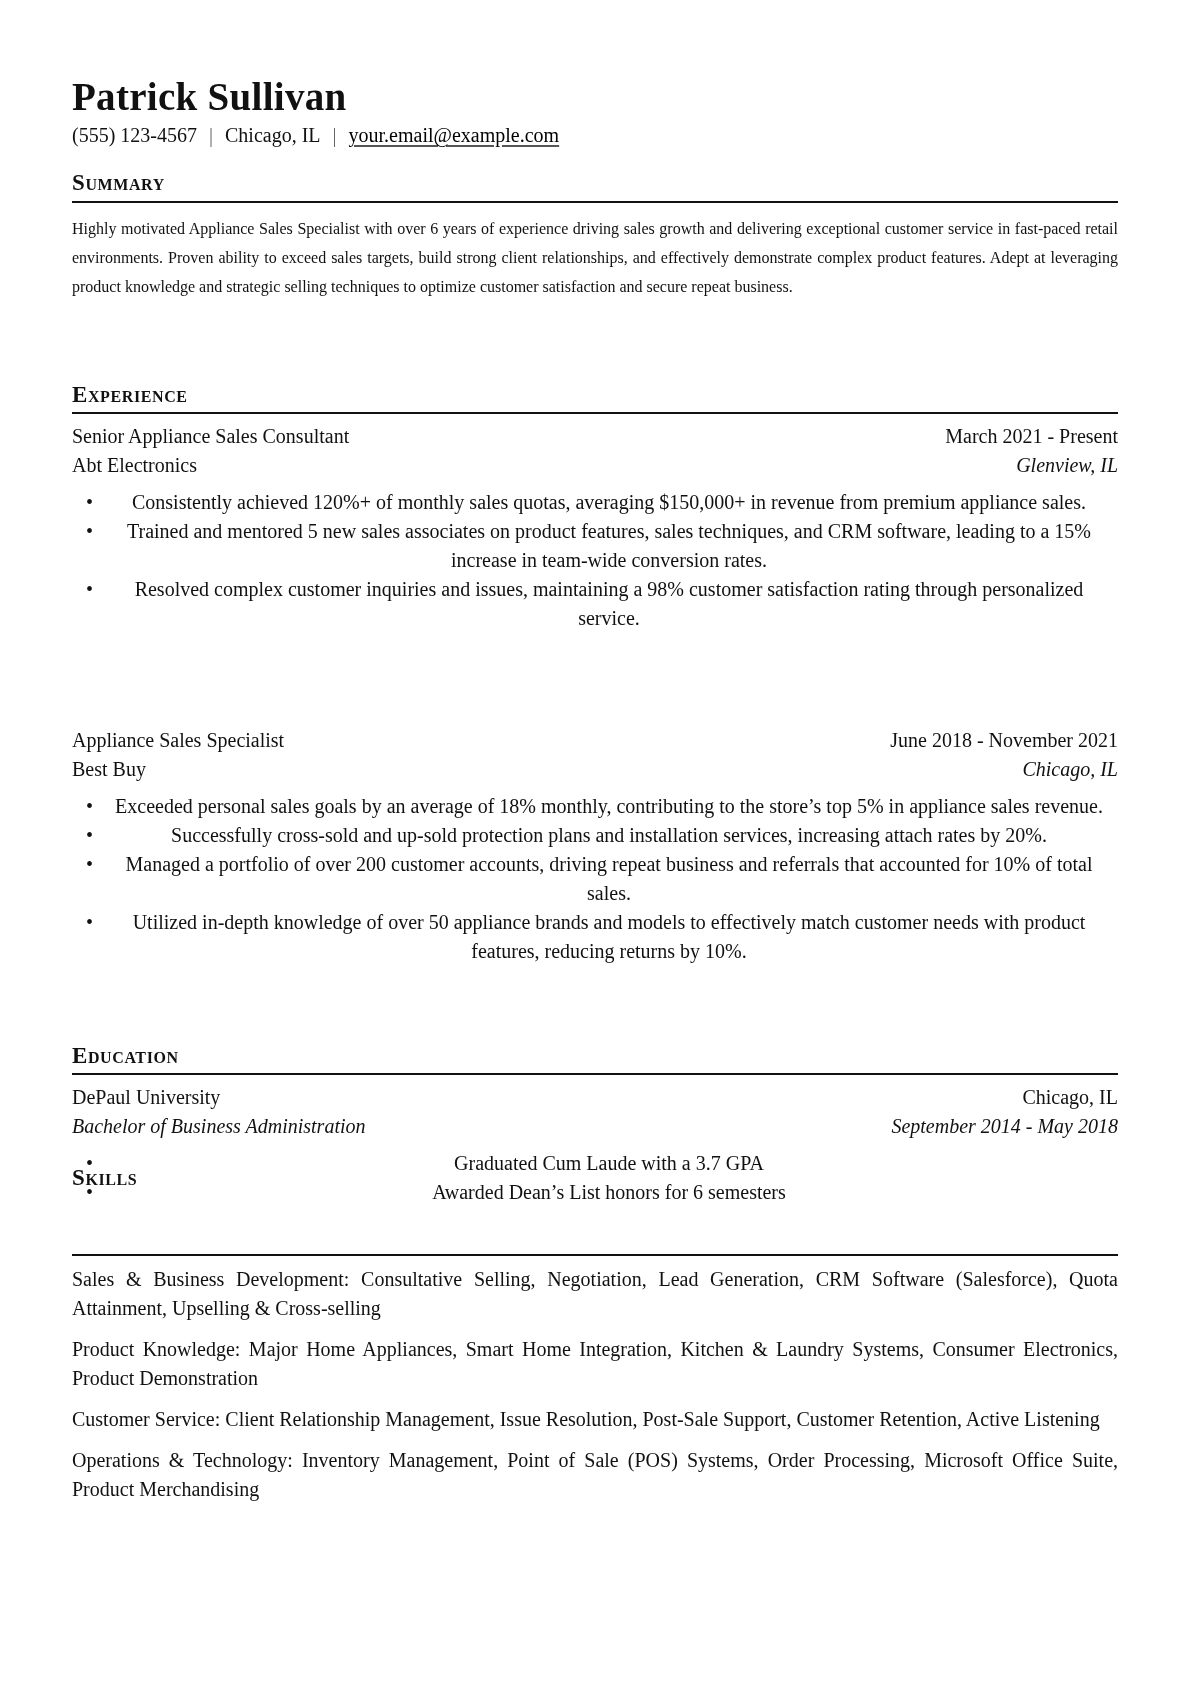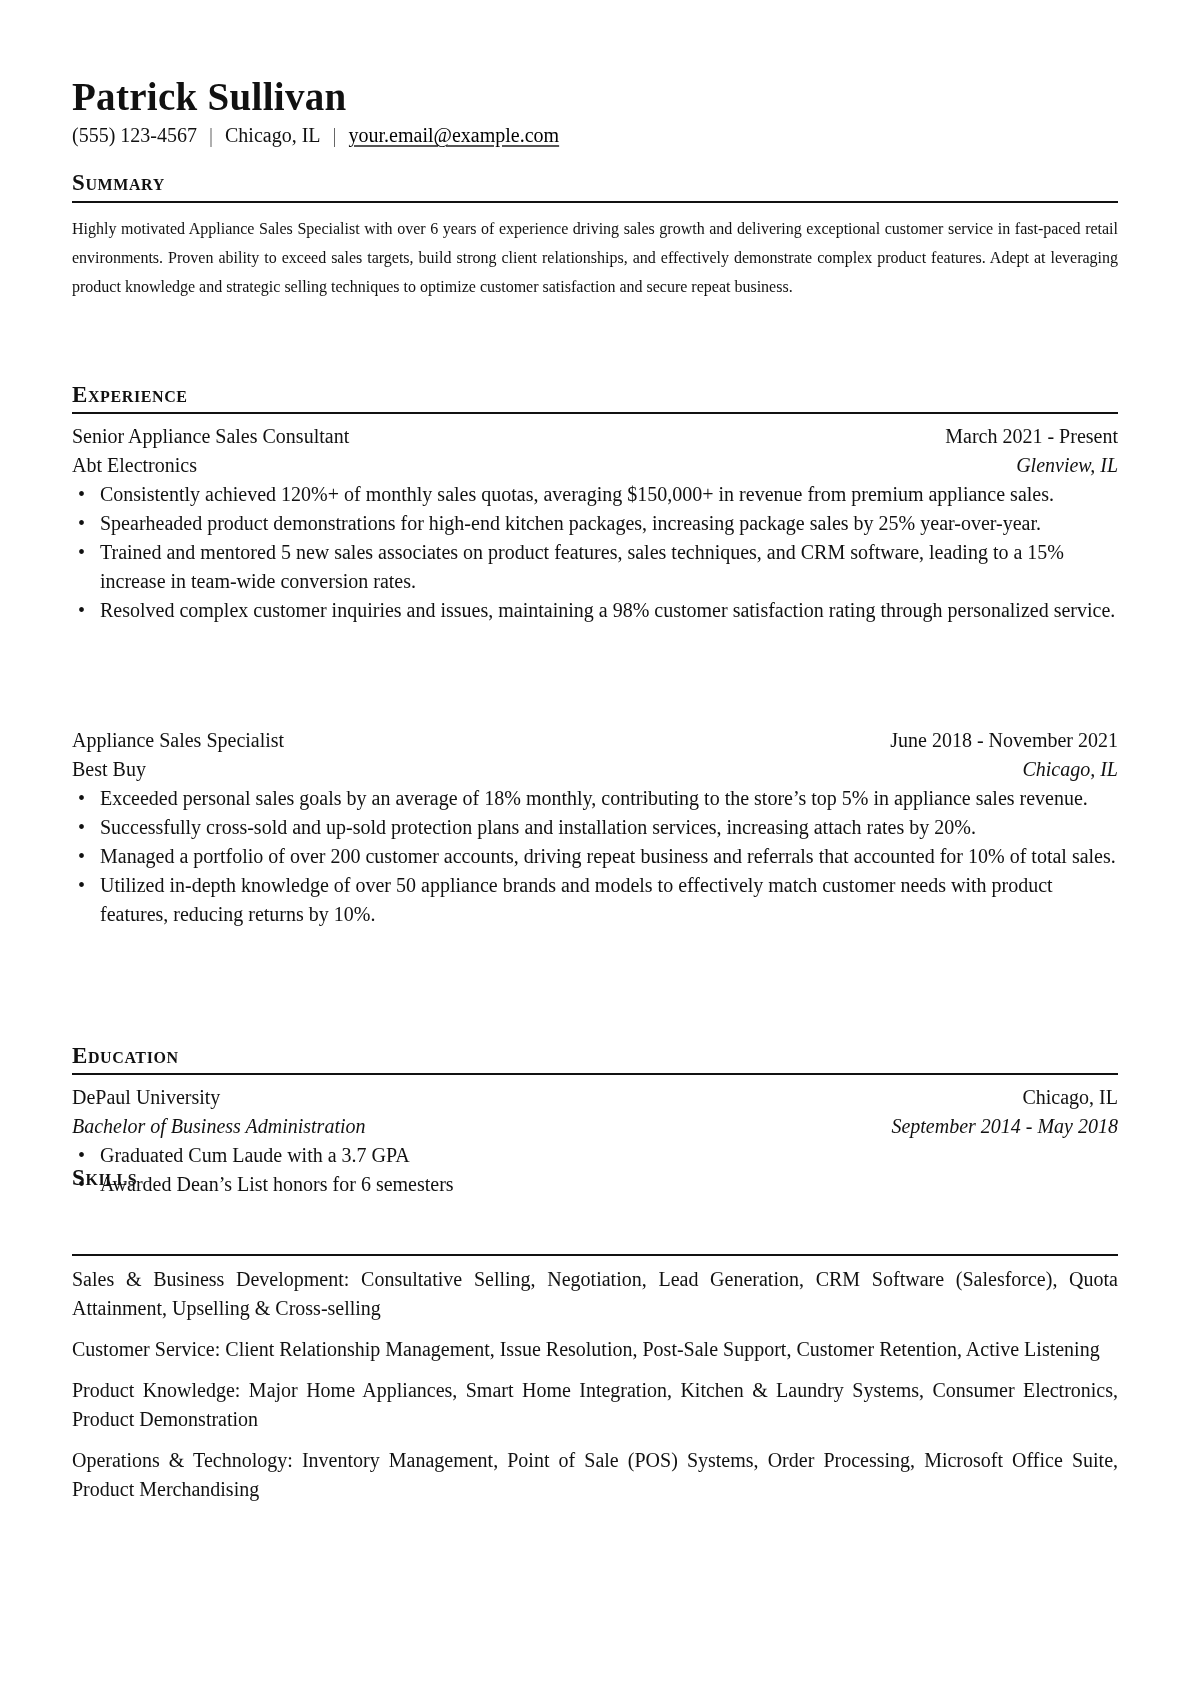--- a/index.html
+++ b/index.html
@@ -10,21 +10,21 @@
   .name { font-size: 39px; font-weight: bold; letter-spacing: 0.3px; line-height: 1; }
   .contact { font-size: 20px; line-height: 1; white-space: nowrap; }
   .contact .sep { color: #666; margin: 0 12px; }
   .contact .email { color: #000000; text-decoration: underline; text-decoration-color: #555; text-underline-offset: 3px; }
   .sec-head { font-size: 23px; font-weight: bold; font-variant: small-caps; letter-spacing: 0.6px; line-height: 1; }
   .rule { height: 2px; background: #111; }
   .para { font-size: 16px; line-height: 29px; text-align: justify; hyphens: auto; }
   .row { display: flex; justify-content: space-between; font-size: 20px; line-height: 29px; }
   .b { font-weight: normal; }
   .i { font-style: italic; }
-  ul.bl { list-style: none; margin: 0; padding: 0; }
+  ul.bl { list-style: none; margin: 8px; padding: 0; text-align: center; }
   ul.bl li { position: relative; padding-left: 28px; font-size: 20px; line-height: 29px; }
   ul.bl li::before { content: "\2022"; position: absolute; left: 6px; top: 0; }
   .skill { font-size: 20px; line-height: 29px; margin-bottom: 12px; text-align: justify; }
 </style>
 </head>
 <body>
 
 <div class="page">
 
   <div class="abs name" style="top:77px;">Patrick Sullivan</div>
@@ -43,21 +43,20 @@
     <div class="row">
       <span class="b">Senior Appliance Sales Consultant</span>
       <span>March 2021 - Present</span>
     </div>
     <div class="row">
       <span>Abt Electronics</span>
       <span class="i">Glenview, IL</span>
     </div>
     <ul class="bl">
       <li>Consistently achieved 120%+ of monthly sales quotas, averaging $150,000+ in revenue from premium appliance sales.</li>
-      <li>Spearheaded product demonstrations for high-end kitchen packages, increasing package sales by 25% year-over-year.</li>
       <li>Trained and mentored 5 new sales associates on product features, sales techniques, and CRM software, leading to a 15% increase in team-wide conversion rates.</li>
       <li>Resolved complex customer inquiries and issues, maintaining a 98% customer satisfaction rating through personalized service.</li>
     </ul>
   </div>
 
   <div class="abs" style="top:726px;">
     <div class="row">
       <span class="b">Appliance Sales Specialist</span>
       <span>June 2018 - November 2021</span>
     </div>
@@ -87,18 +86,18 @@
     <ul class="bl">
       <li>Graduated Cum Laude with a 3.7 GPA</li>
       <li>Awarded Dean’s List honors for 6 semesters</li>
     </ul>
   </div>
 
   <div class="abs sec-head" style="top:1166px;">Skills</div>
   <div class="abs rule" style="top:1254px;"></div>
   <div class="abs" style="top:1265px;">
     <div class="skill"><span class="b">Sales &amp; Business Development:</span> <span>Consultative Selling, Negotiation, Lead Generation, CRM Software (Salesforce), Quota Attainment, Upselling &amp; Cross-selling</span></div>
+    <div class="skill"><span class="b">Product Knowledge:</span> <span>Major Home Appliances, Smart Home Integration, Kitchen &amp; Laundry Systems, Consumer Electronics, Product Demonstration</span></div>
     <div class="skill"><span class="b">Customer Service:</span> <span>Client Relationship Management, Issue Resolution, Post-Sale Support, Customer Retention, Active Listening</span></div>
-    <div class="skill"><span class="b">Product Knowledge:</span> <span>Major Home Appliances, Smart Home Integration, Kitchen &amp; Laundry Systems, Consumer Electronics, Product Demonstration</span></div>
     <div class="skill"><span class="b">Operations &amp; Technology:</span> <span>Inventory Management, Point of Sale (POS) Systems, Order Processing, Microsoft Office Suite, Product Merchandising</span></div>
   </div>
 
 </div>
 
 </body></html>

